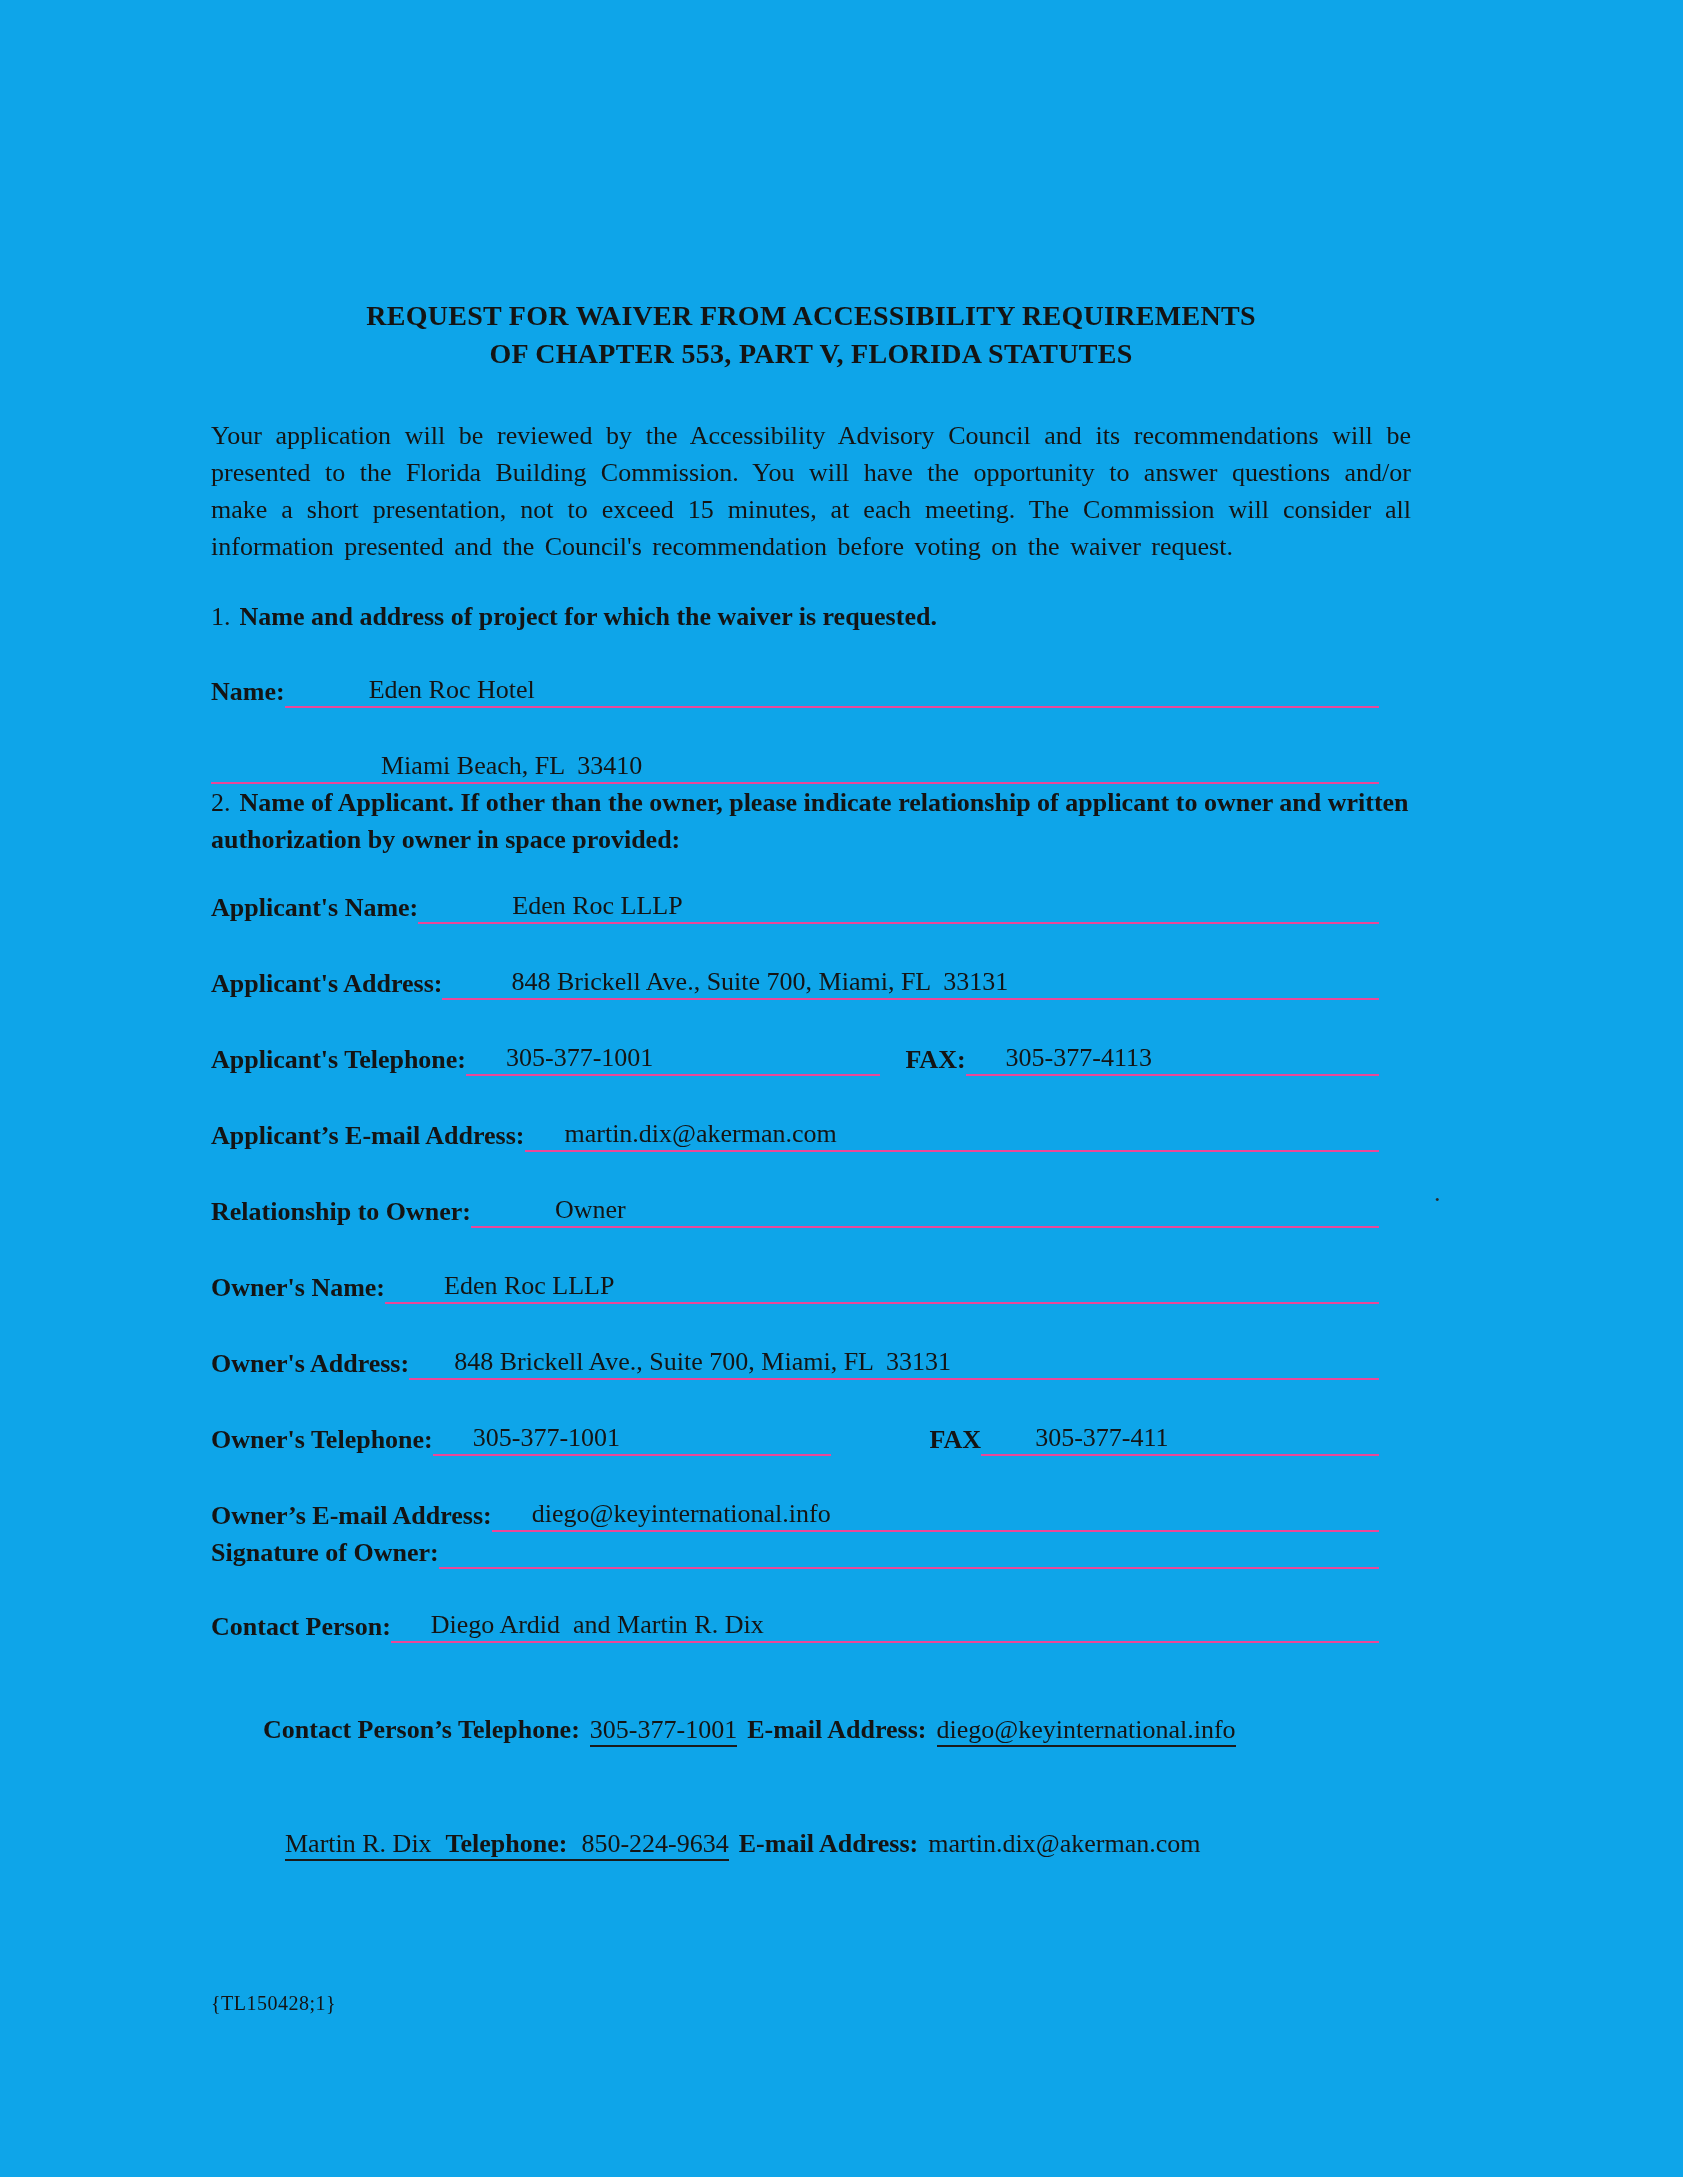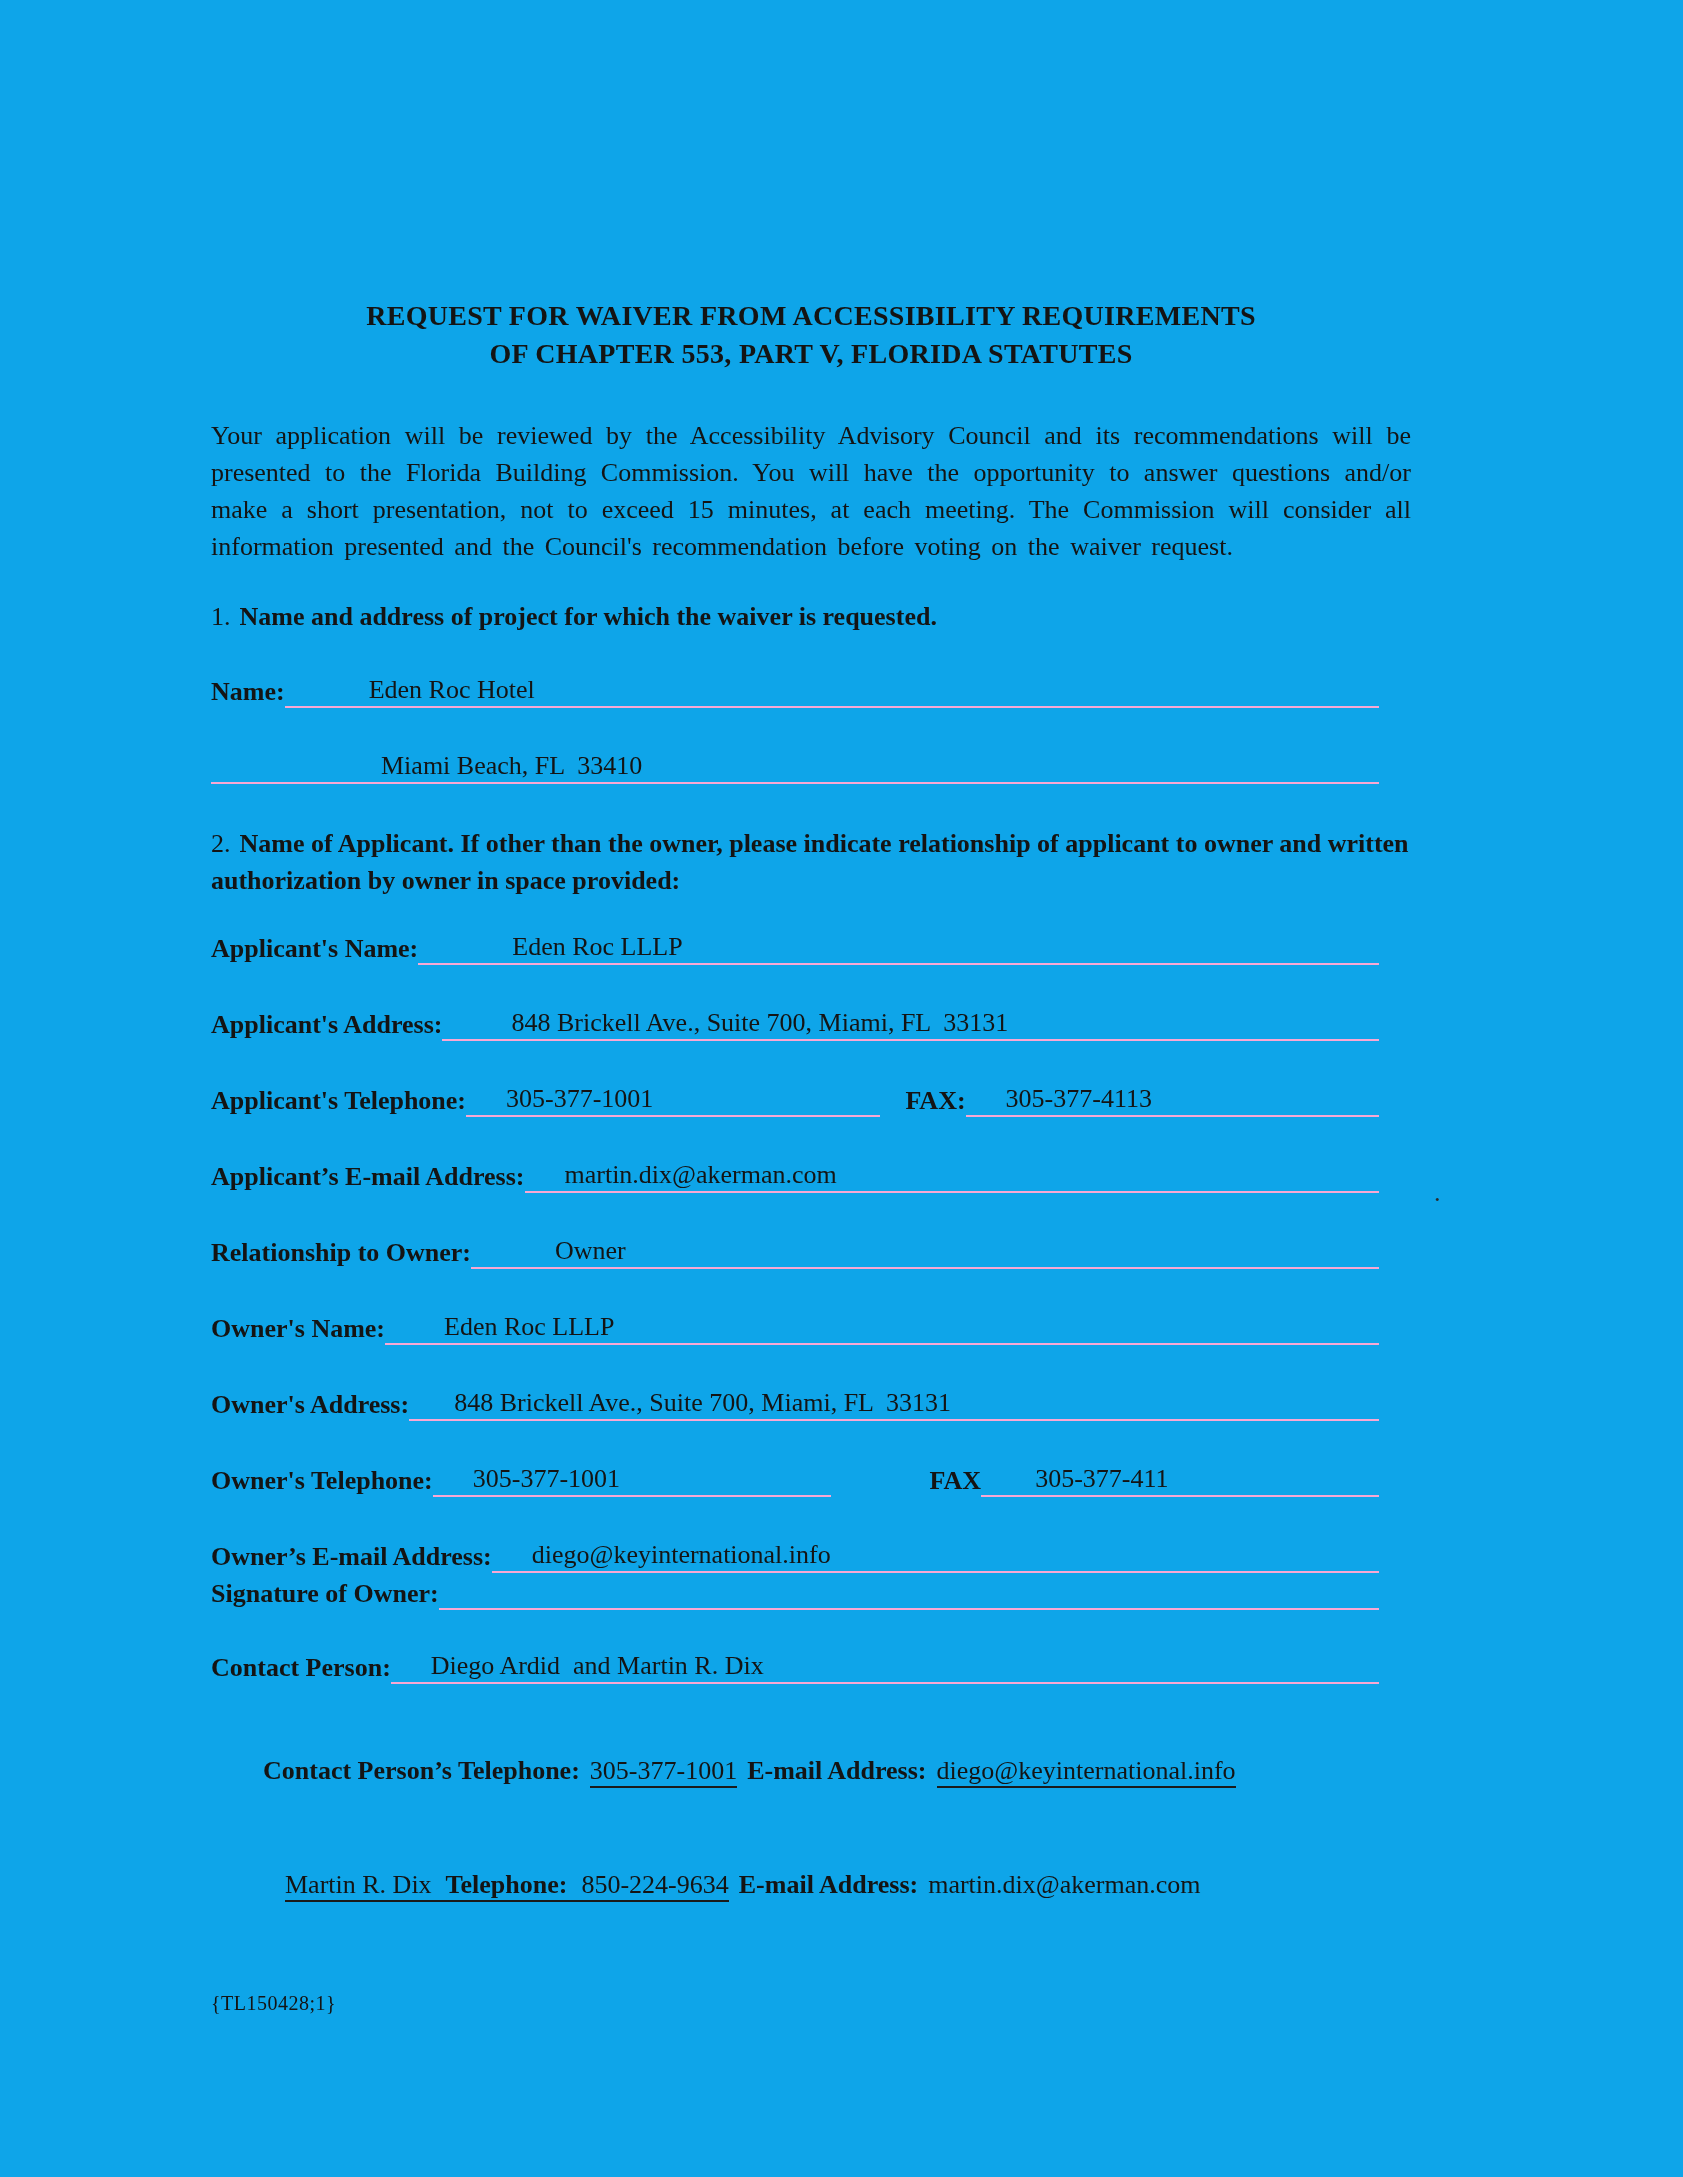--- a/index.html
+++ b/index.html
@@ -8,25 +8,25 @@
     font-family:"Liberation Serif", "DejaVu Serif", serif;
     font-size:26px; color:#141414; overflow:hidden;
   }
   .content { position:absolute; left:211px; top:0; width:1200px; }
   .title { padding-top:297px; text-align:center; font-weight:bold; font-size:28px; line-height:38px; letter-spacing:0.3px; }
   .intro { margin-top:44px; text-align:justify; line-height:37px; word-spacing:4px; white-space:pre-wrap; }
   .heading { line-height:37px; }
   .heading .num { font-weight:normal; }
   .heading .htext { font-weight:bold; margin-left:9px; }
   .h1 { margin-top:33px; }
-  .h2 { margin-top:41px; }
+  .h2 { }
 
   .row { display:flex; align-items:flex-end; margin-top:41px; line-height:33px; min-height:33px; width:1168px; }
   .row .lbl { font-weight:bold; white-space:pre; }
-  .row .line { flex:1 1 auto; border-bottom:2px solid #f9a8d4; min-height:33px;text-decoration:underline; }
+  .row .line { flex:1 1 auto; border-bottom:2px solid #ec4899; min-height:33px;text-decoration:underline; }
   .row .val { display:inline-block; white-space:pre-wrap; }
   .mt-name { margin-top:38px; }
   .mt-appname { margin-top:31px; }
   .mt-sig { margin-top:2px;text-align:right; }
   .mt-contact { margin-top:39px; }
 
   .i40 { padding-left:40px; } .i45 { padding-left:45px; } .i55 { padding-left:54px; }
   .i60 { padding-left:59px; } .i70 { padding-left:69px; } .i85 { padding-left:84px; }
   .i95 { padding-left:94px; } .i172 { padding-left:170px; }
 

